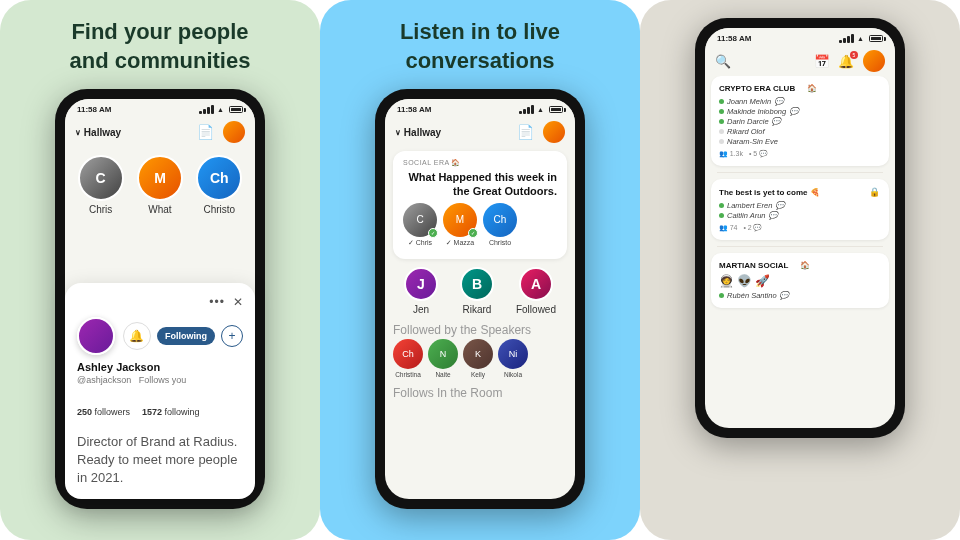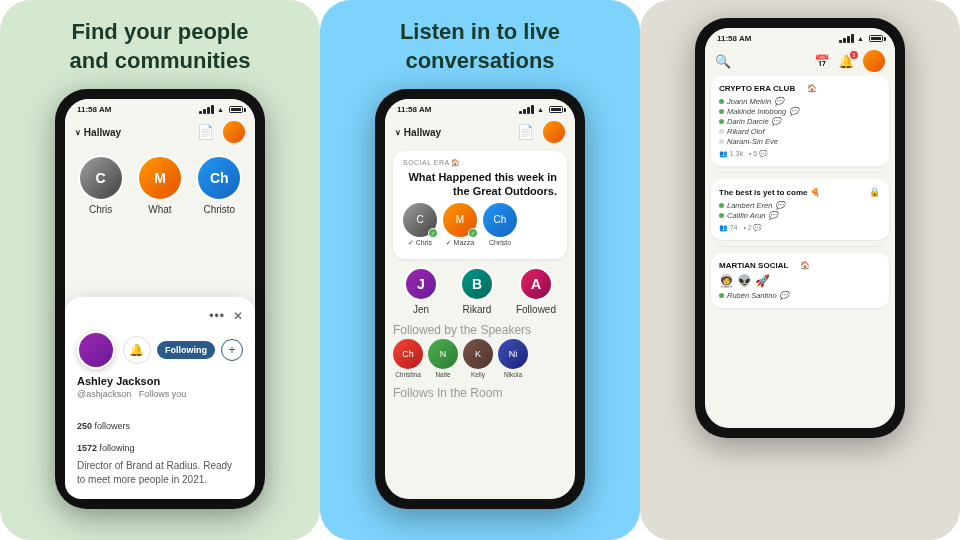--- a/index.html
+++ b/index.html
@@ -156,24 +156,24 @@
       padding: 4px 8px; font-size: 9px; font-weight: 600;
     }
     .plus-btn {
       width: 22px; height: 22px; border-radius: 50%;
       border: 1.5px solid #2a5a8a; background: #fff;
       display: flex; align-items: center; justify-content: center;
       font-size: 12px; color: #2a5a8a;
     }
     .card-name { font-size: 11px; font-weight: 700; color: #111; margin-bottom: 2px; }
     .card-handle { font-size: 9px; color: #777; margin-bottom: 22px; }
-    .card-stats { display: flex; gap: 12px; margin-bottom: 6px; flex-direction: column; }
+    .card-stats { display: flex; gap: 12px; margin-bottom: 16px; }
     .card-stat { font-size: 9px; color: #333; }
     .card-stat span { font-weight: 700; }
-    .card-bio { font-size: 10px; color: #555; line-height: 1.4; }
+    .card-bio { font-size: 13px; color: #555; line-height: 1.4; }
 
     
     .room-card {
       margin: 4px 8px;
       background: #fff;
       border-radius: 12px;
       padding: 8px 10px;
       box-shadow: 0 1px 4px rgba(0,0,0,0.08);
     }
     .room-source {

